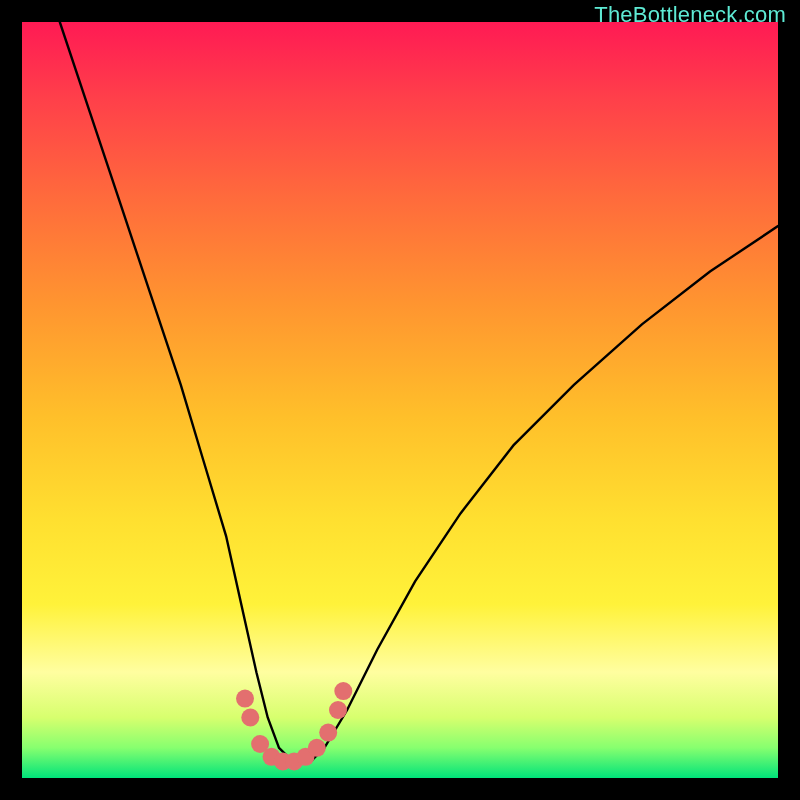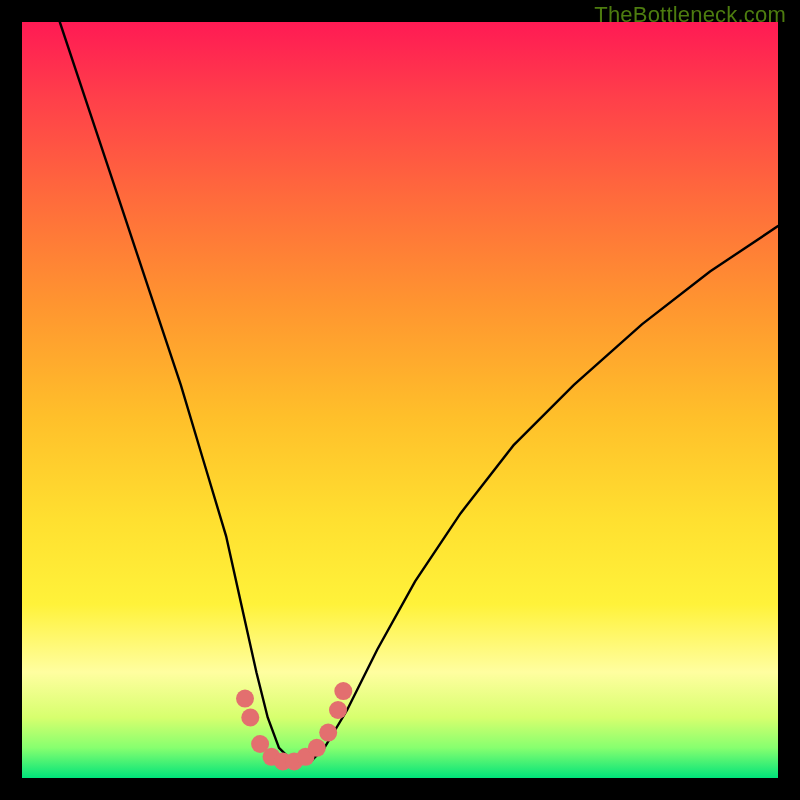--- a/index.html
+++ b/index.html
@@ -27,21 +27,21 @@
       #fff23a 77%,
       #fffea0 86%,
       #d7ff6e 92%,
       #87ff6f 96%,
       #00e37a 100%);
   }
   .watermark {
     position: absolute;
     top: 2px;
     right: 14px;
-    color: #4d7c0f;
+    color: #5eead4;
     font-size: 22px;
     font-weight: 500;
     letter-spacing: 0.2px;
     z-index: 10;
   }
   svg.plot {
     position: absolute;
     left: 0;
     top: 0;
   }

